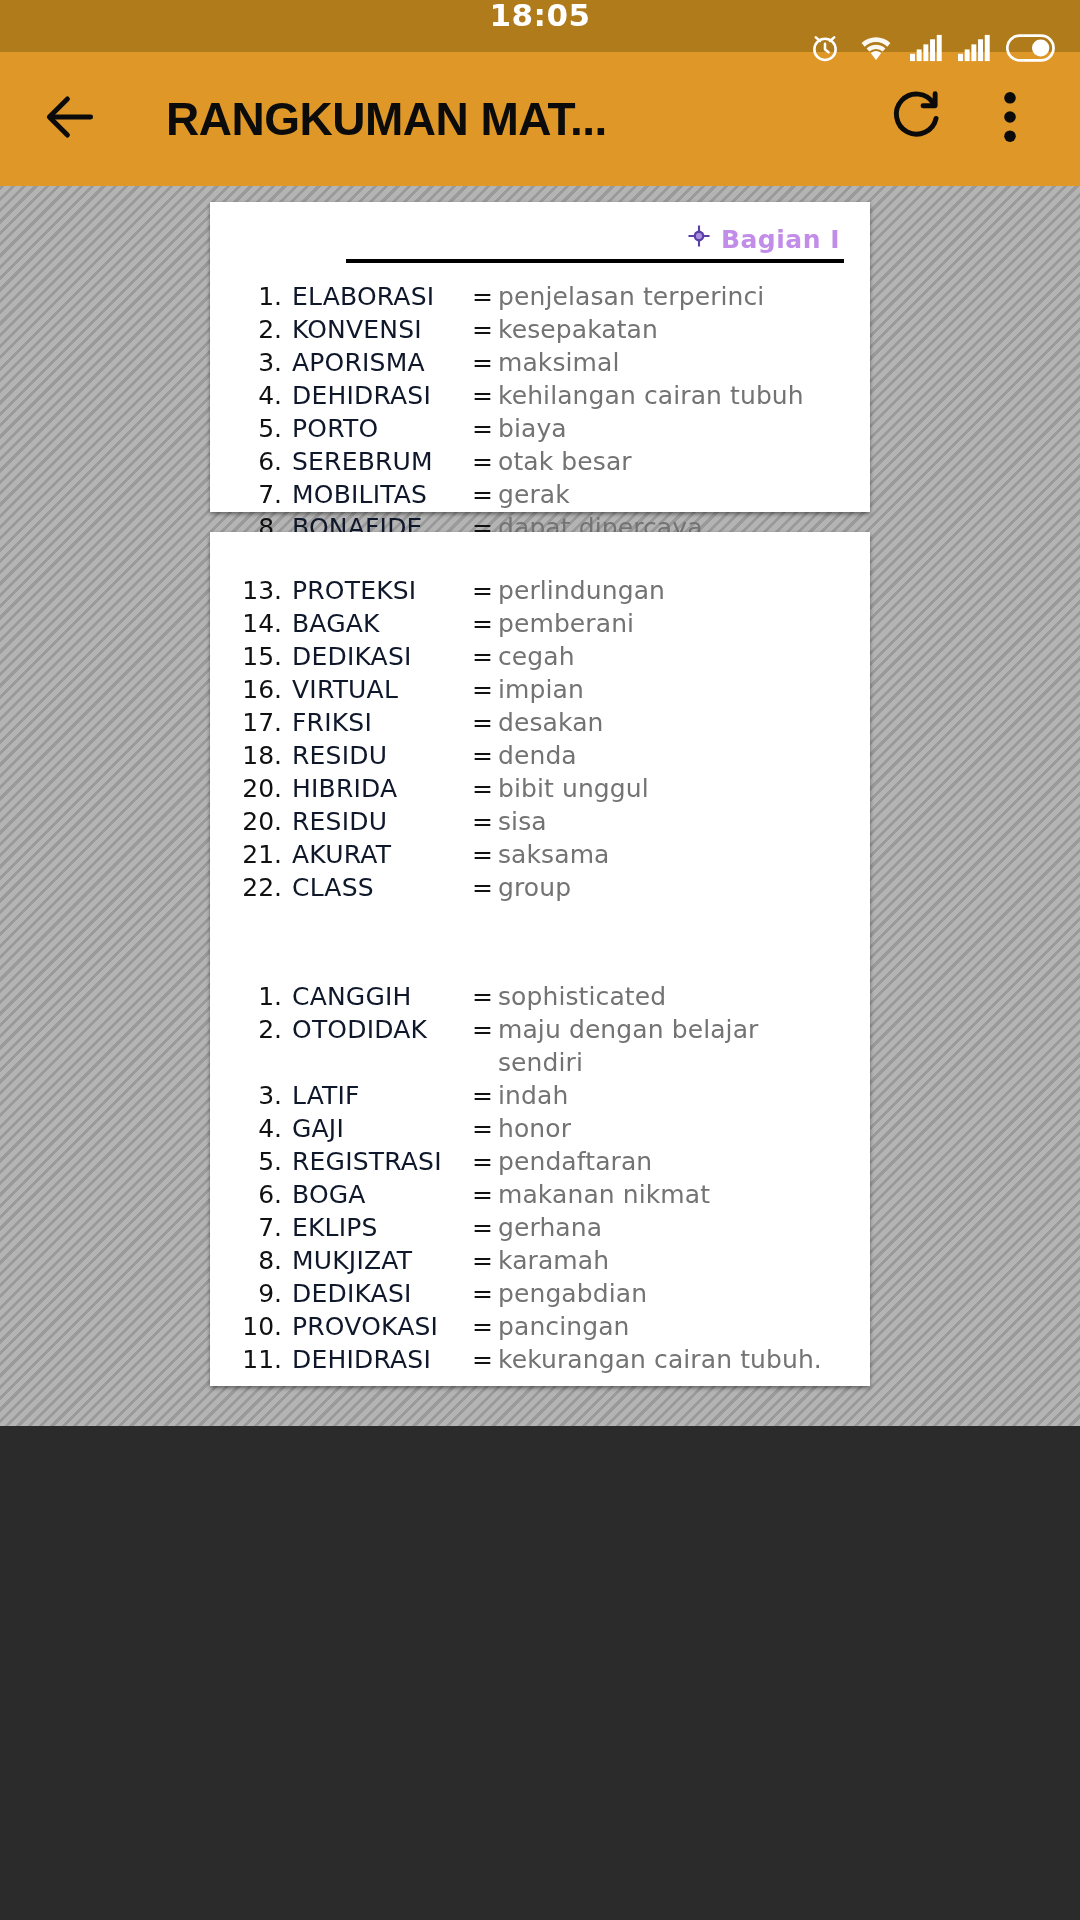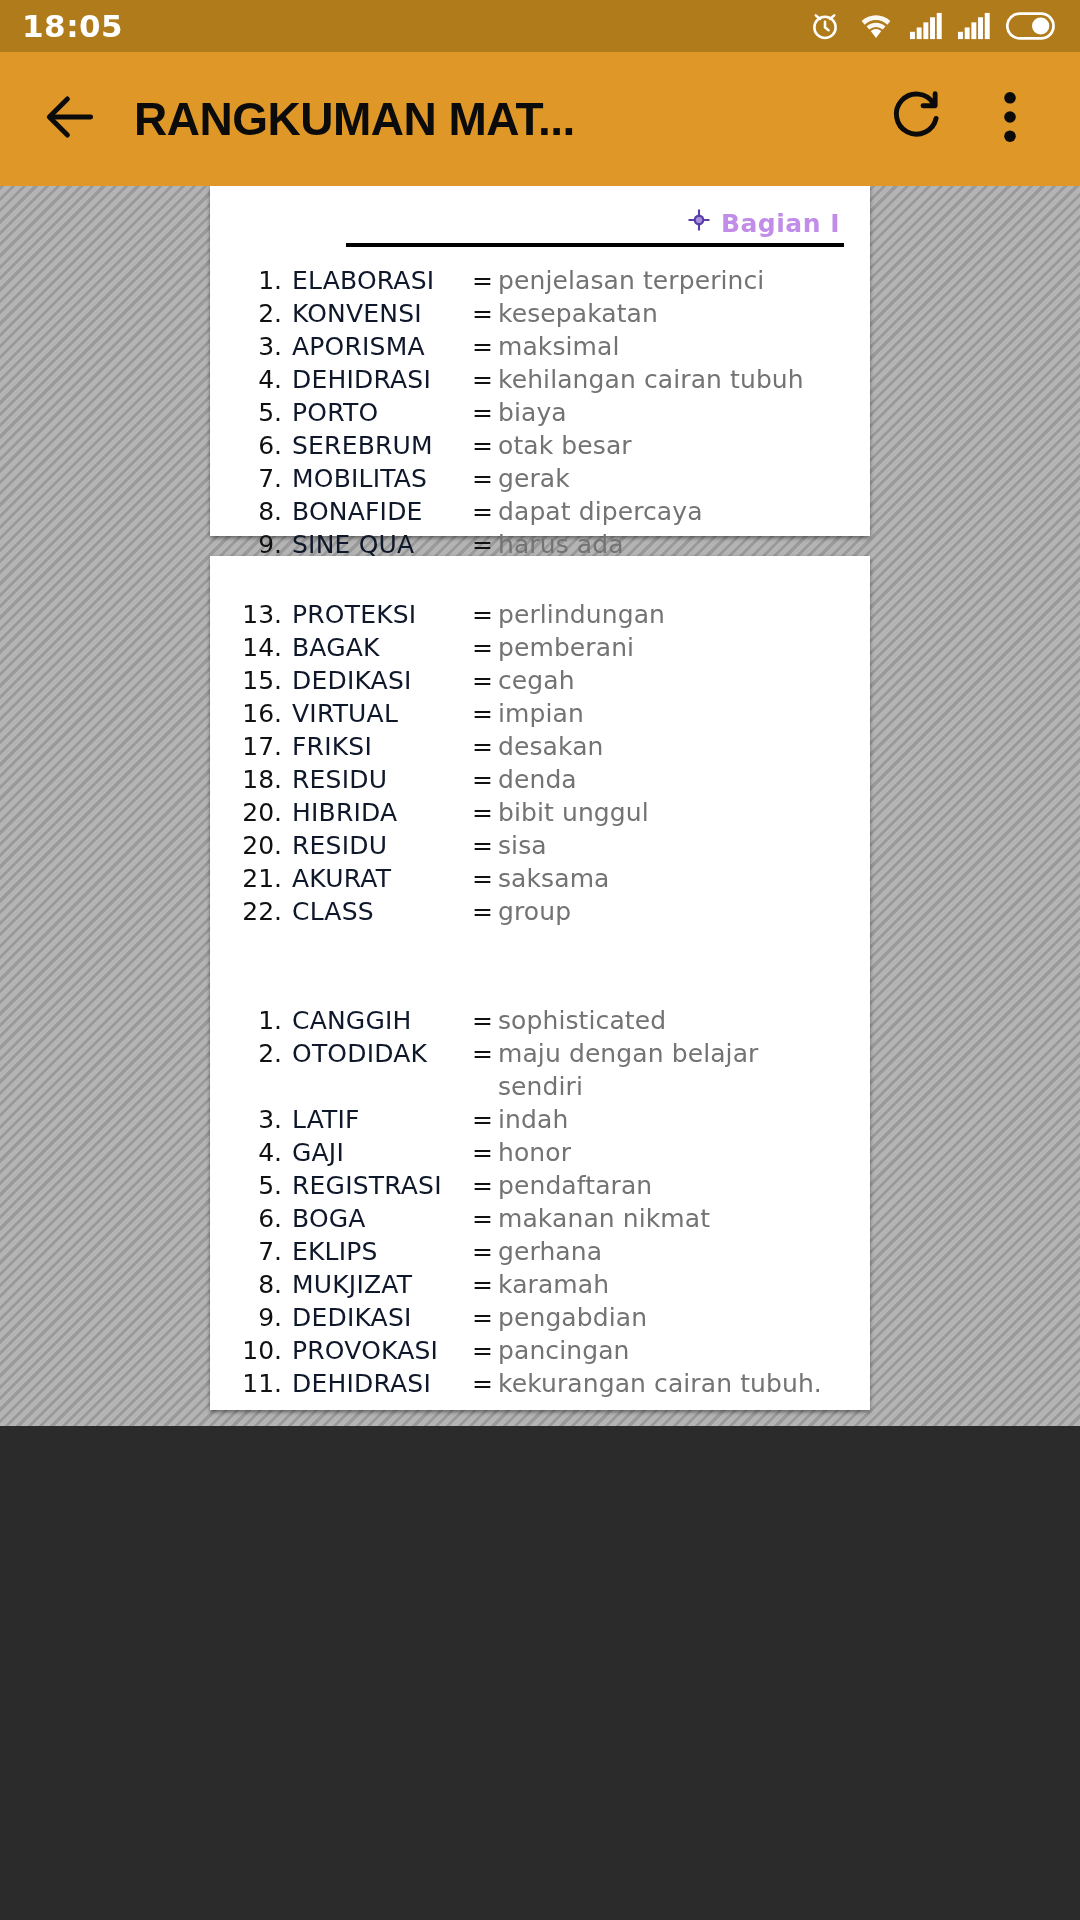--- a/index.html
+++ b/index.html
@@ -22,20 +22,21 @@
 
   
   .status-bar {
     position: relative;
     height: 52px;
     background: #b07b1b;
     display: flex;
     align-items: center;
     padding: 0 22px;
     color: #ffffff;
+    flex-direction: column;
   }
   .status-clock {
     font-size: 31px;
     font-weight: bold;
     letter-spacing: 0.5px;
     line-height: 1;
   }
   .status-icons {
     margin-left: auto;
     display: flex;
@@ -44,20 +45,21 @@
   }
   .status-icons svg { display: block; }
 
   
   .app-bar {
     height: 134px;
     background: #df9827;
     display: flex;
     align-items: center;
     padding: 0 28px;
+    gap: 32px;
   }
   .appbar-btn {
     width: 84px;
     height: 84px;
     display: flex;
     align-items: center;
     justify-content: center;
     flex: 0 0 auto;
   }
   .appbar-title {
@@ -92,21 +94,21 @@
   }
 
   .slide {
     position: relative;
     margin: 0 auto;
     width: 660px;
     background: #ffffff;
     box-shadow: 0 2px 4px rgba(0,0,0,0.45);
     padding: 0 0 0 0;
   }
-  .slide.s1 { height: 350px; margin-top: 0; }
+  .slide.s1 { height: 310px; margin-top: 16px; }
   .slide.s2 { margin-top: 20px; }
 
   .slide-inner { padding: 22px 26px 10px 26px; }
 
   
   .sec-head {
     position: relative;
     height: 46px;
   }
   .sec-label {

